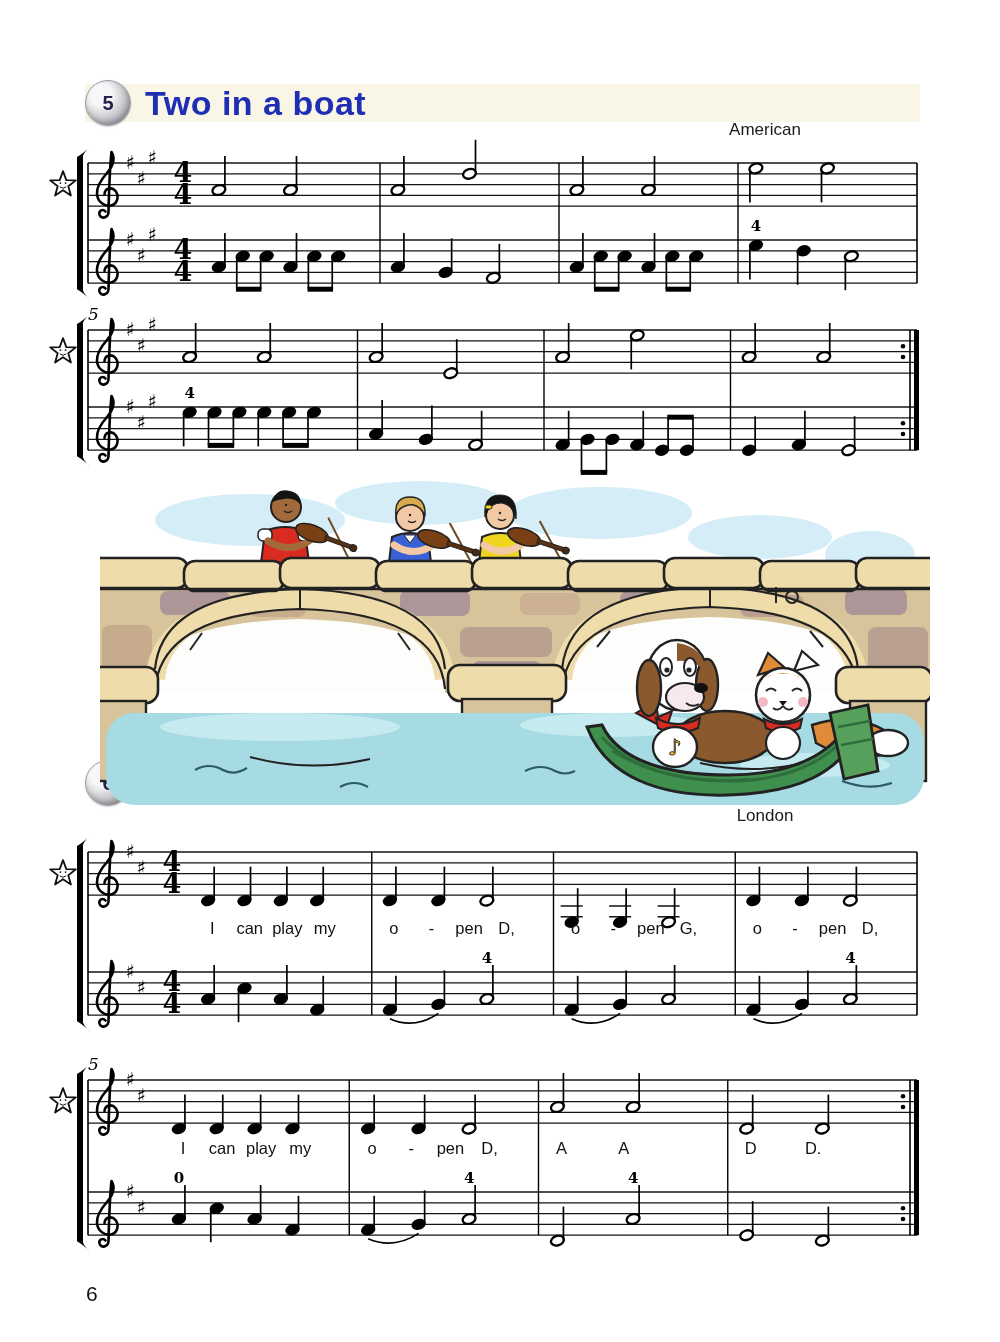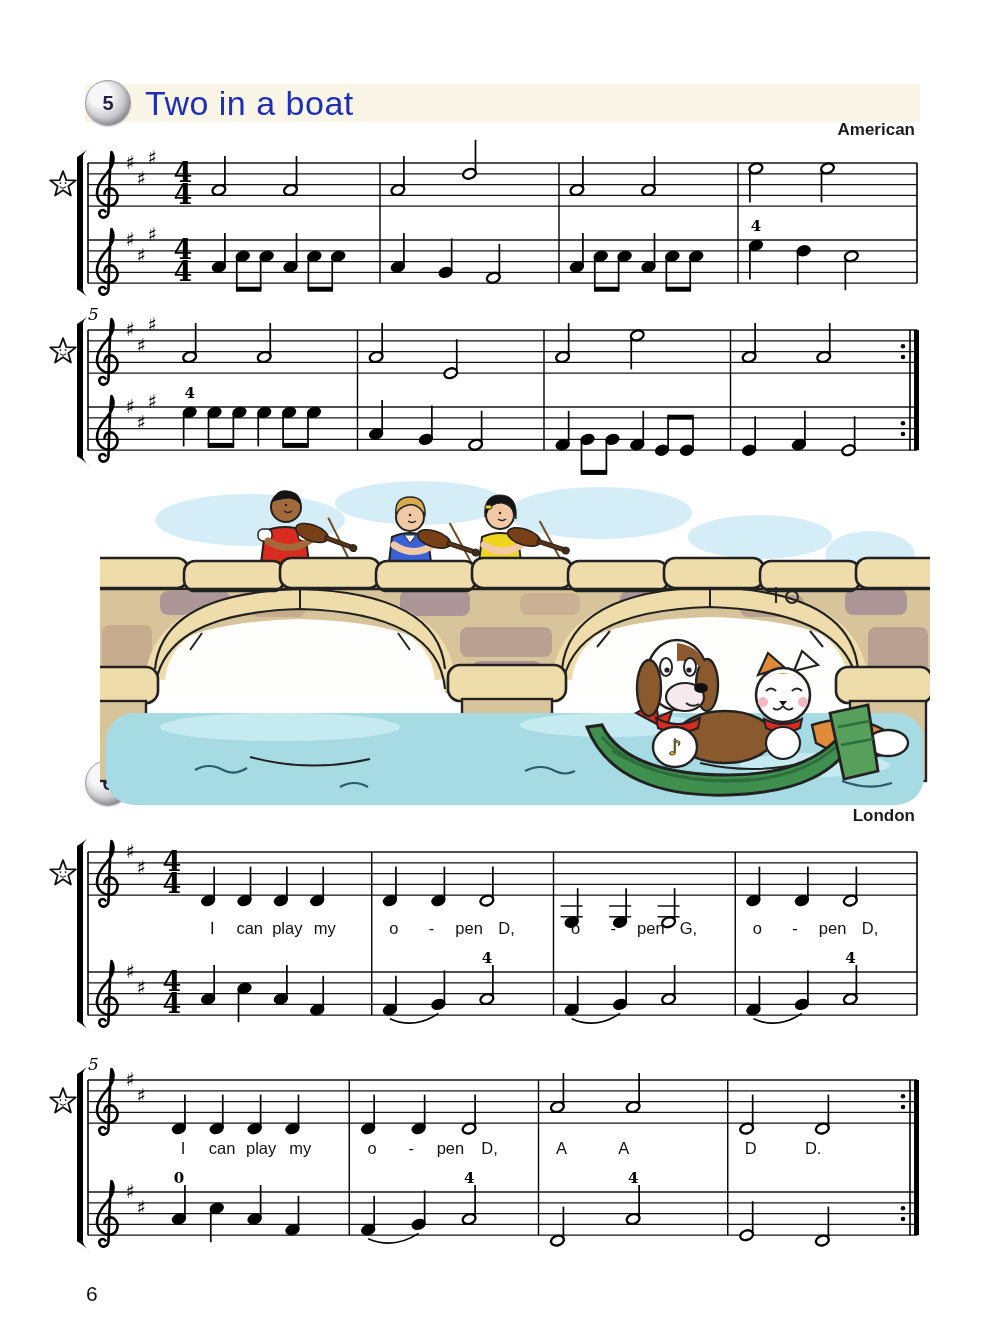--- a/index.html
+++ b/index.html
@@ -10,22 +10,22 @@
   .band{position:absolute;left:85px;width:835px;height:38px;background:#faf6e7;}
   .band.b1{top:84px;}
   .titlerow{position:absolute;left:85px;display:flex;align-items:center;gap:14px;}
   .titlerow.t1{top:80px;}
   .titlerow.t2{top:760px;}
   .badge{width:44px;height:44px;border-radius:50%;flex:0 0 auto;
          background:radial-gradient(circle at 34% 32%, #f7f7f9 0 26%, #dcdcdf 44%, #b3b3ba 72%, #8f8f97 100%);
          border:1px solid #9a9aa0;box-shadow:inset -2px -3px 5px rgba(0,0,0,.22), 0 1px 2px rgba(0,0,0,.15);
          display:flex;align-items:center;justify-content:center;}
   .badge span{font-size:20px;font-weight:bold;color:#22224a;}
-  h1.ptitle{margin:0;font-size:34px;font-weight:normal;color:#1e2fb5;letter-spacing:.5px;}
-  .origin{position:absolute;right:85px;width:300px;text-align:right;font-size:17px;color:#1b1b1b;font-weight:bold;}
+  h1.ptitle{margin:0;font-size:34px;font-weight:bold;color:#1e2fb5;letter-spacing:.5px;}
+  .origin{position:absolute;right:85px;width:300px;text-align:center;font-size:17px;color:#1b1b1b;}
   .origin.o1{top:120px;}
   .origin.o2{top:806px;}
   .pagenum{position:absolute;left:86px;top:1282px;font-size:21px;color:#111;}
 </style>
 </head>
 <body>
 
 <div class="page">
   <div class="band b1"></div>
 

